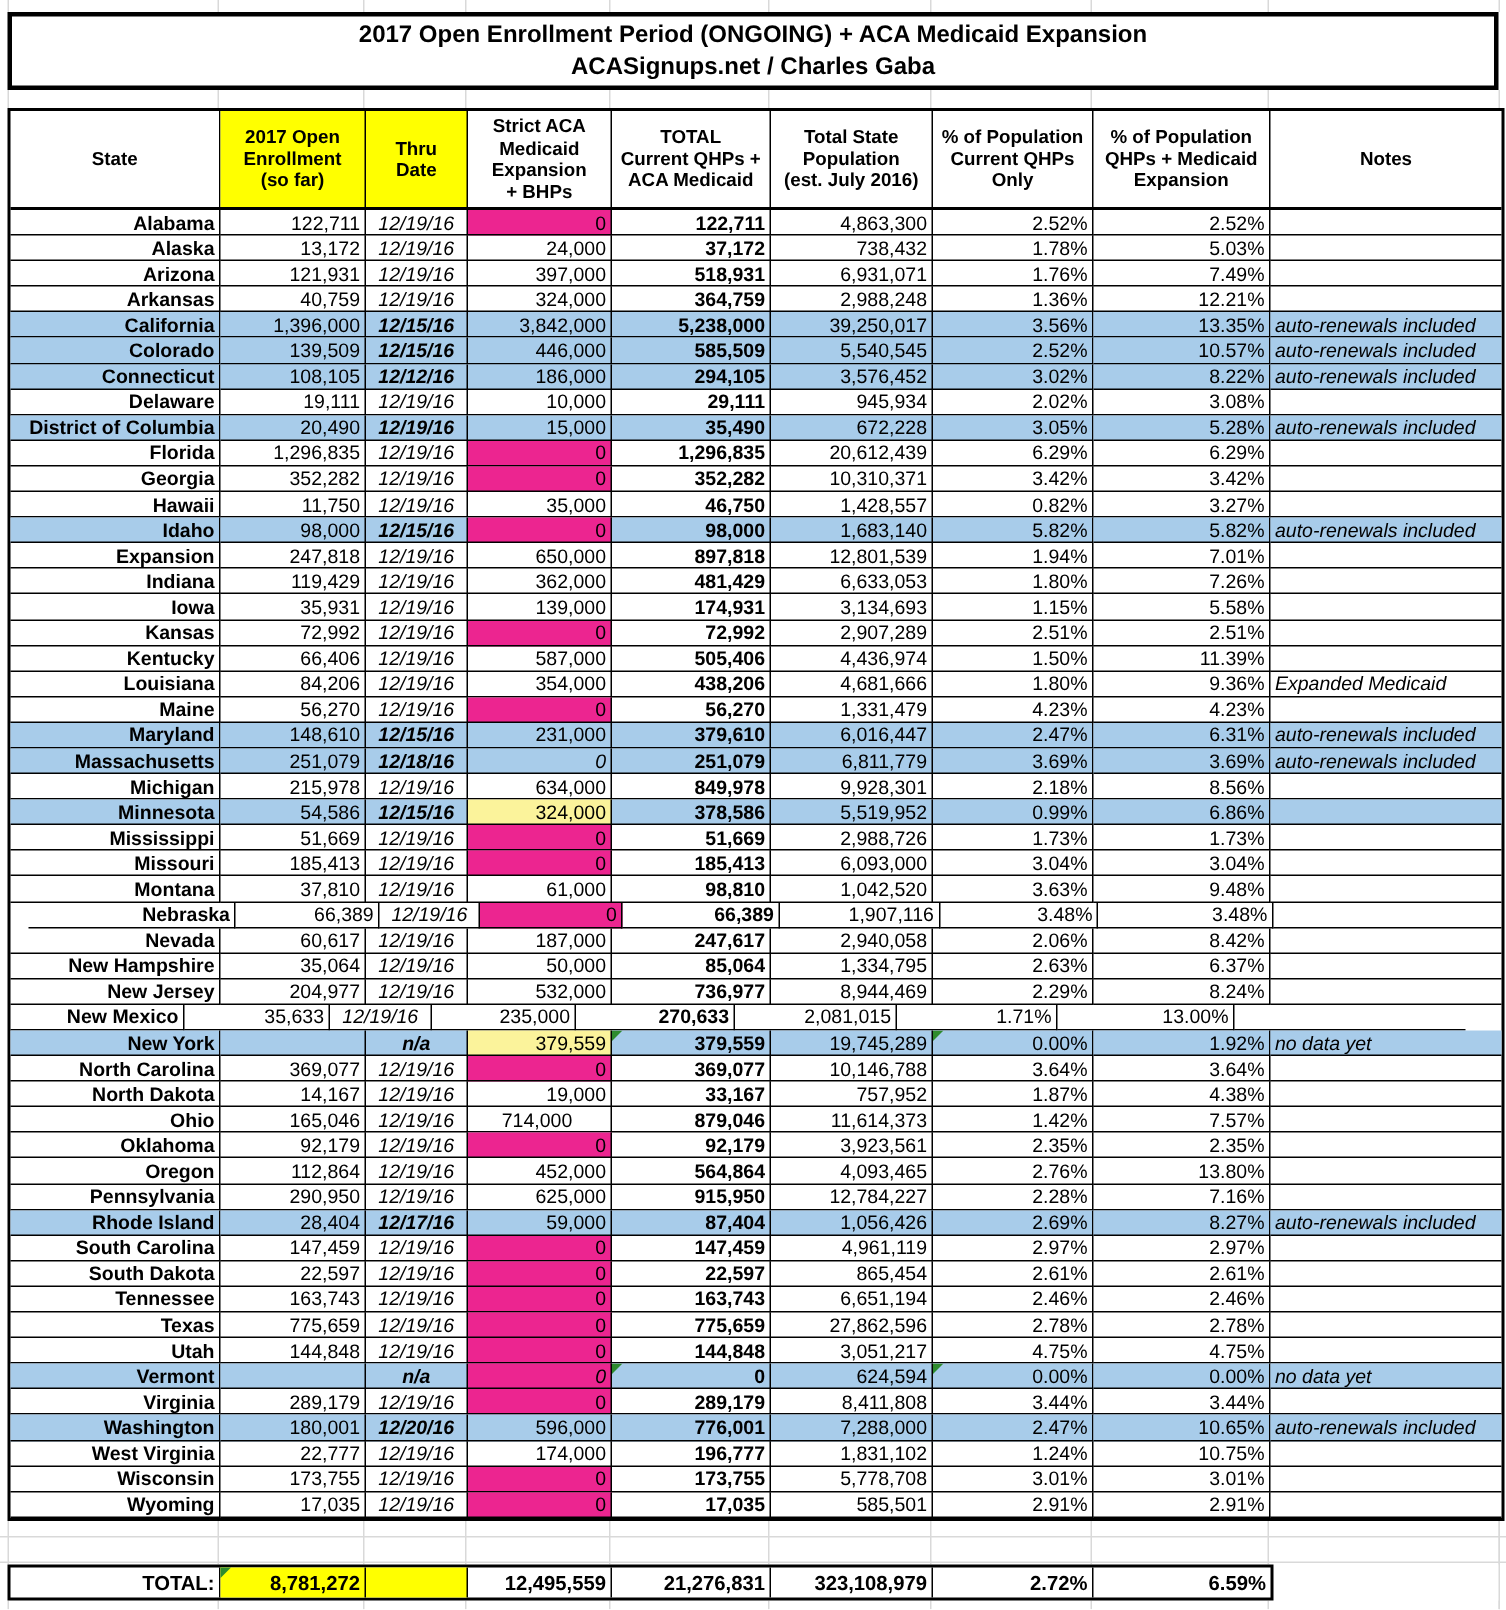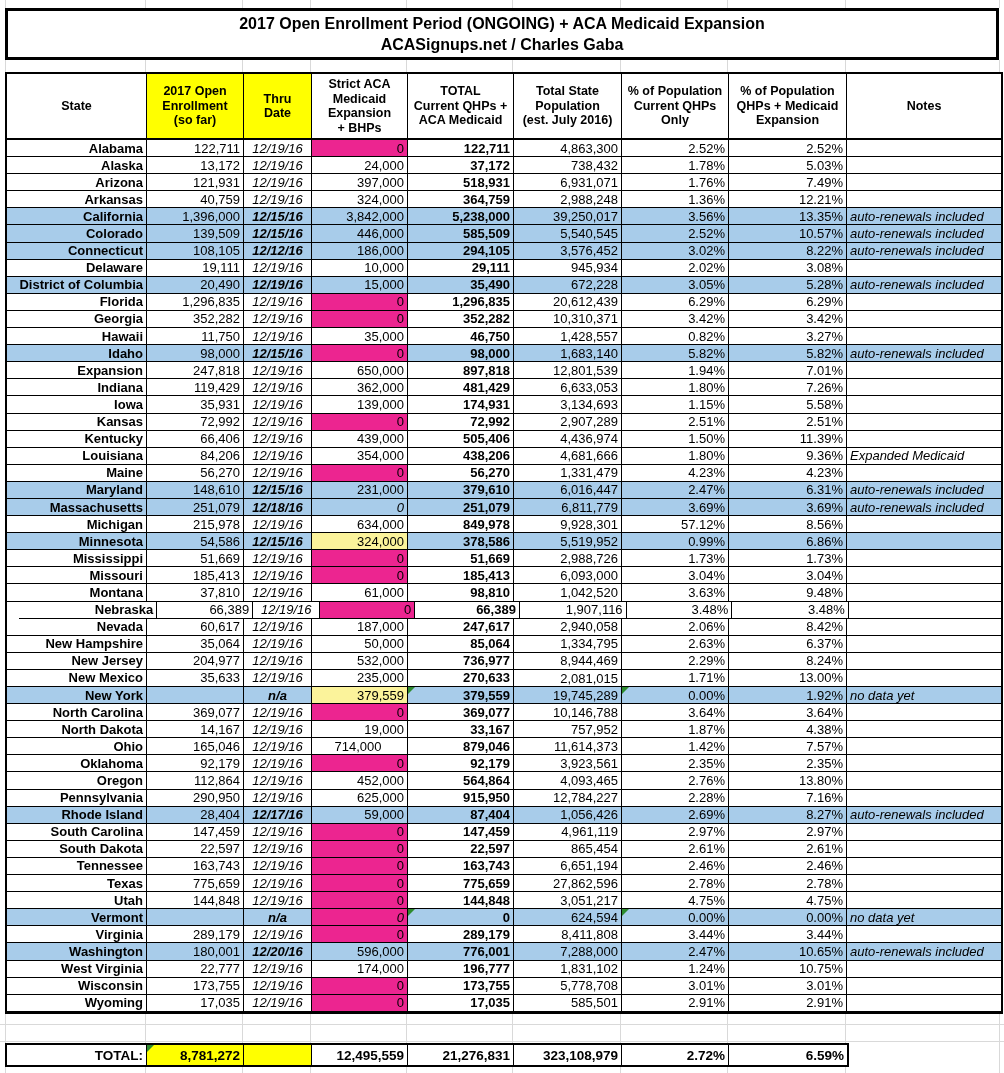--- a/index.html
+++ b/index.html
@@ -616,21 +616,21 @@
           <div class="cell state r" style="width: 140px;">
             <span>Kentucky</span>
           </div>
           <div class="cell r" style="width: 97px;">
             <span>66,406</span>
           </div>
           <div class="cell date" style="width: 68px;">
             <span>12/19/16</span>
           </div>
           <div class="cell r" style="width: 96px;">
-            <span>439,000</span>
+            <span>587,000</span>
           </div>
           <div class="cell r bold" style="width: 106px;">
             <span>505,406</span>
           </div>
           <div class="cell r" style="width: 108px;">
             <span>4,436,974</span>
           </div>
           <div class="cell r" style="width: 107px;">
             <span>1.50%</span>
           </div>
@@ -770,21 +770,21 @@
           <div class="cell r" style="width: 96px;">
             <span>634,000</span>
           </div>
           <div class="cell r bold" style="width: 106px;">
             <span>849,978</span>
           </div>
           <div class="cell r" style="width: 108px;">
             <span>9,928,301</span>
           </div>
           <div class="cell r" style="width: 107px;">
-            <span>57.12%</span>
+            <span>2.18%</span>
           </div>
           <div class="cell r" style="width: 118px;">
             <span>8.56%</span>
           </div>
           <div class="cell notes" style="width: 154px;">
             <span></span>
           </div>
         </div>
         <div class="row">
           <div class="cell state r blue" style="width: 140px;">
@@ -1012,36 +1012,36 @@
             <span>2.29%</span>
           </div>
           <div class="cell r" style="width: 118px;">
             <span>8.24%</span>
           </div>
           <div class="cell notes" style="width: 154px;">
             <span></span>
           </div>
         </div>
         <div class="row">
-          <div class="cell state r" style="width: 140px; text-align: center;">
+          <div class="cell state r" style="width: 116px; text-align: center;">
             <span>New Mexico</span>
           </div>
           <div class="cell r" style="width: 97px;">
             <span>35,633</span>
           </div>
           <div class="cell date" style="width: 68px;">
             <span>12/19/16</span>
           </div>
           <div class="cell r" style="width: 96px;">
             <span>235,000</span>
           </div>
           <div class="cell r bold" style="width: 106px;">
             <span>270,633</span>
           </div>
-          <div class="cell r" style="width: 108px; align-items: flex-end;">
+          <div class="cell r" style="width: 108px;">
             <span>2,081,015</span>
           </div>
           <div class="cell r" style="width: 107px;">
             <span>1.71%</span>
           </div>
           <div class="cell r" style="width: 118px;">
             <span>13.00%</span>
           </div>
           <div class="cell notes" style="width: 154px;">
             <span></span>

